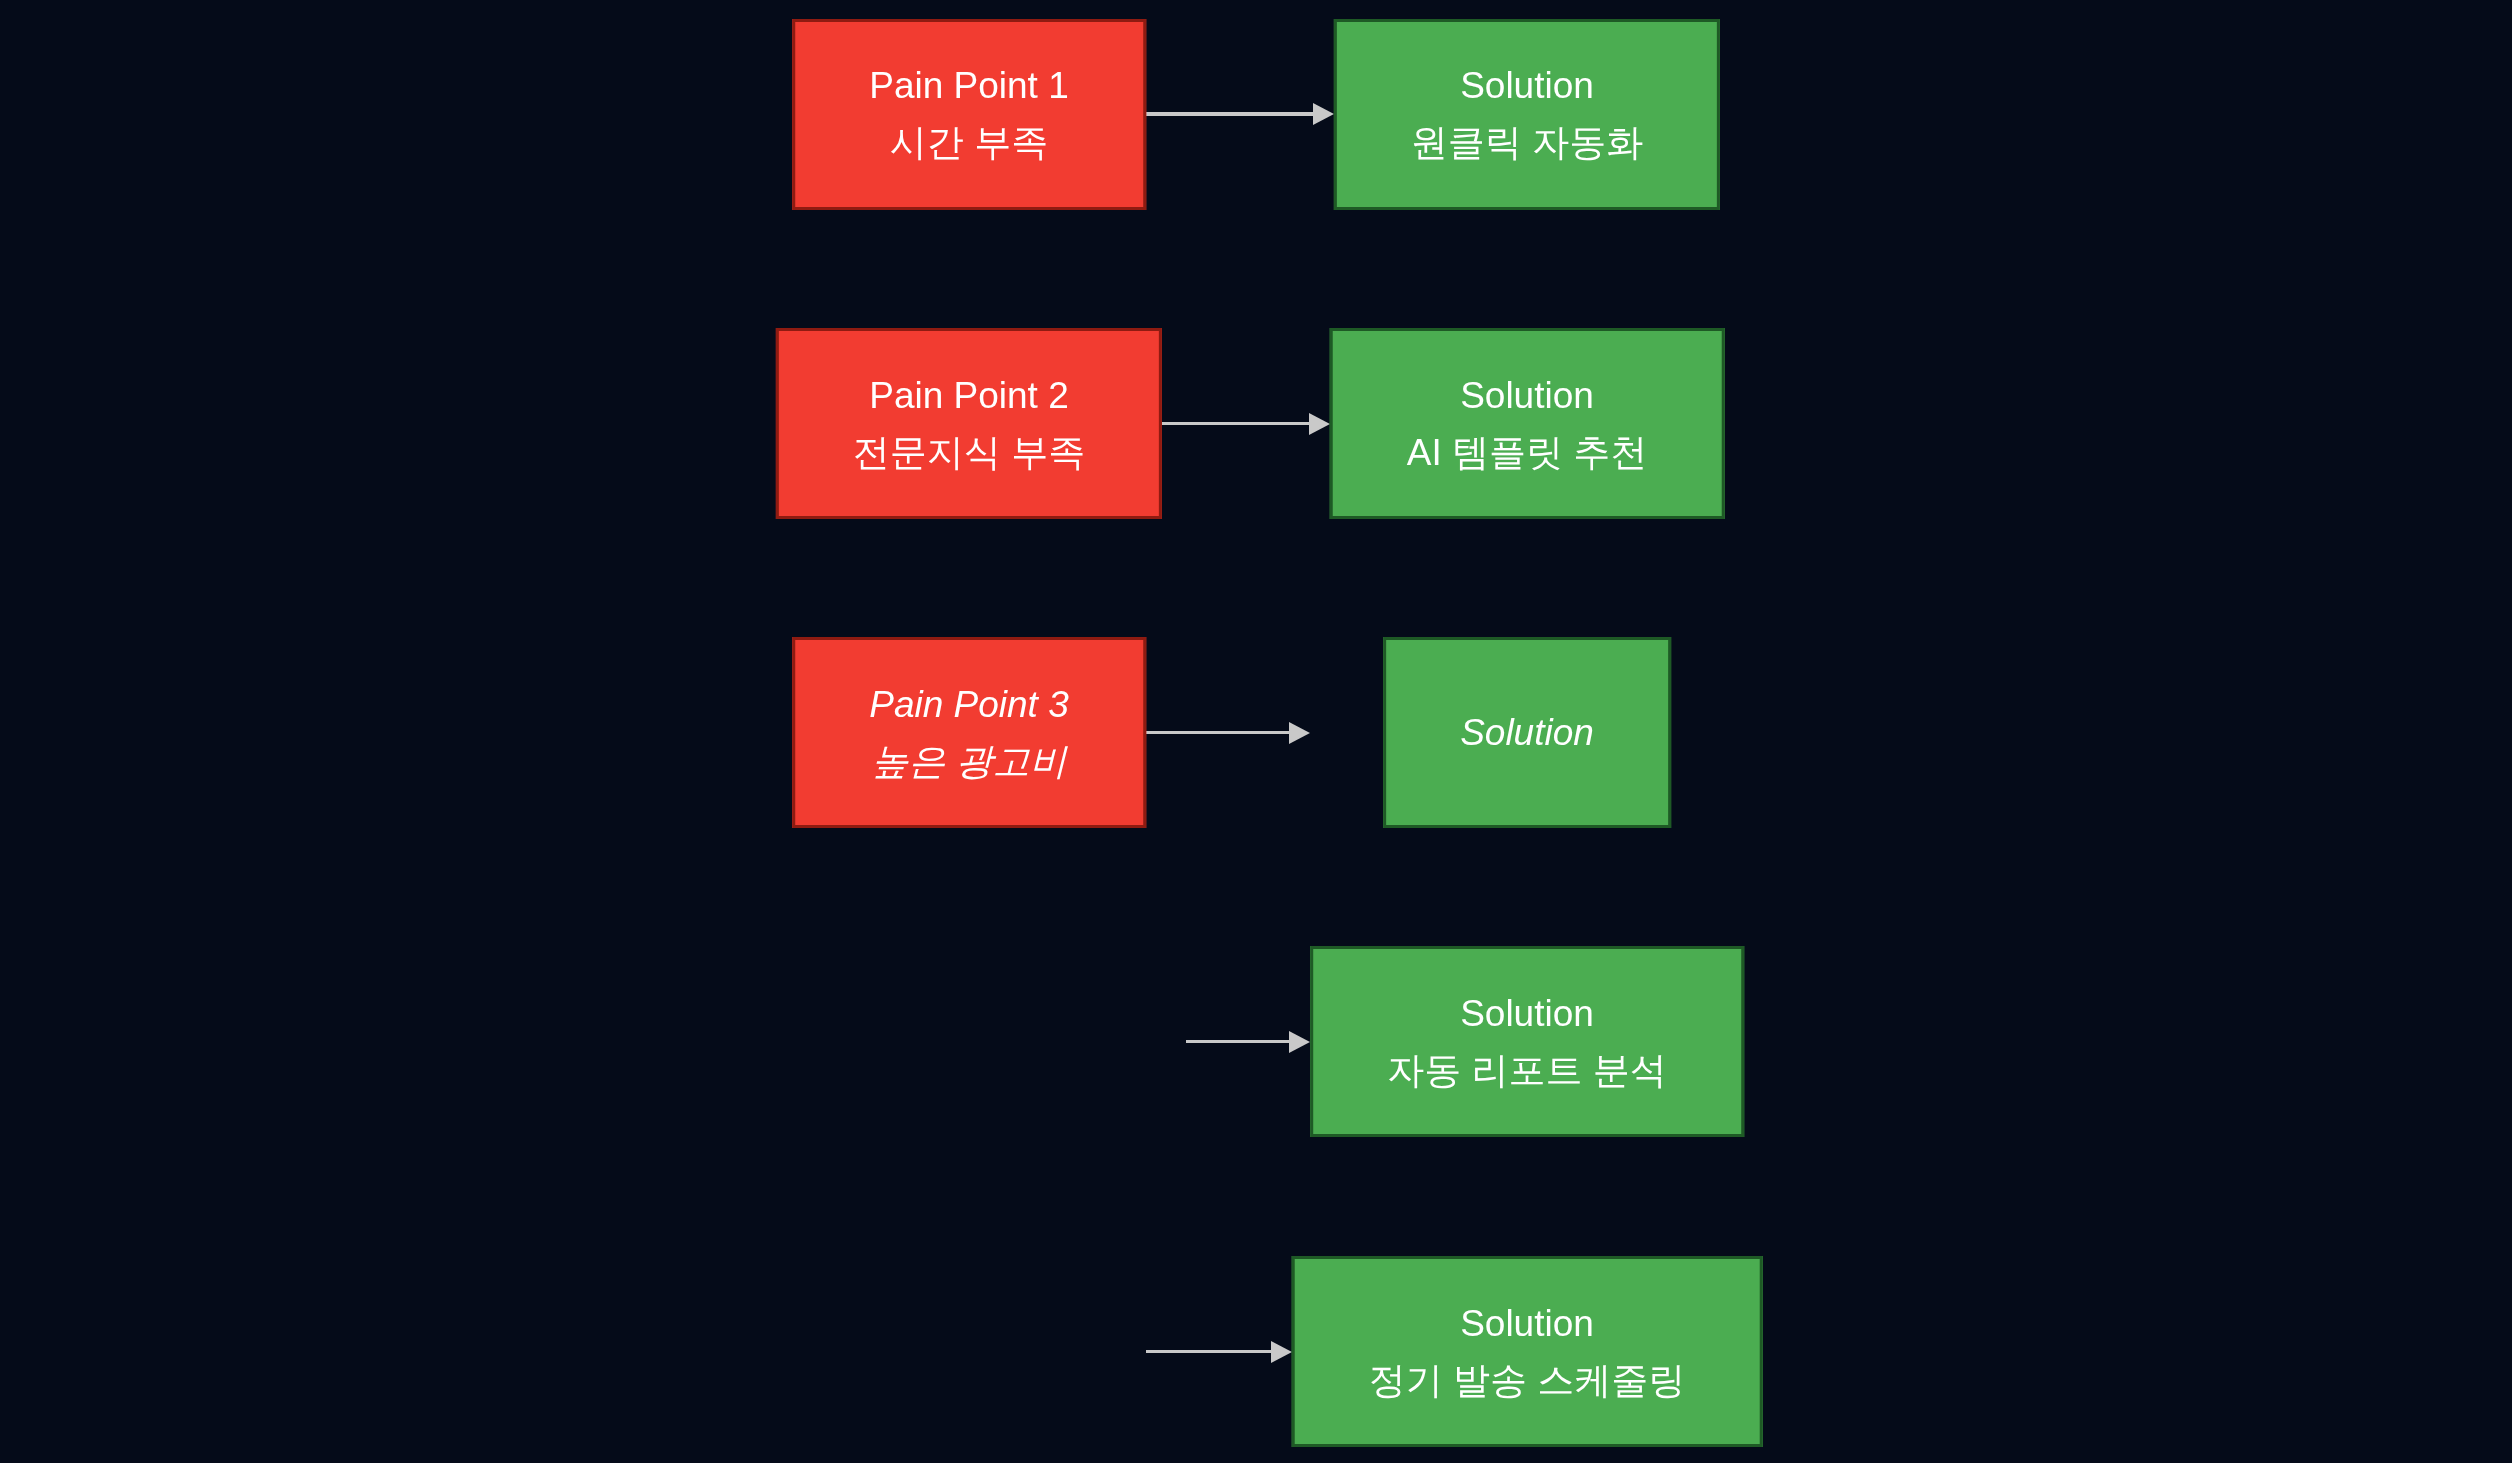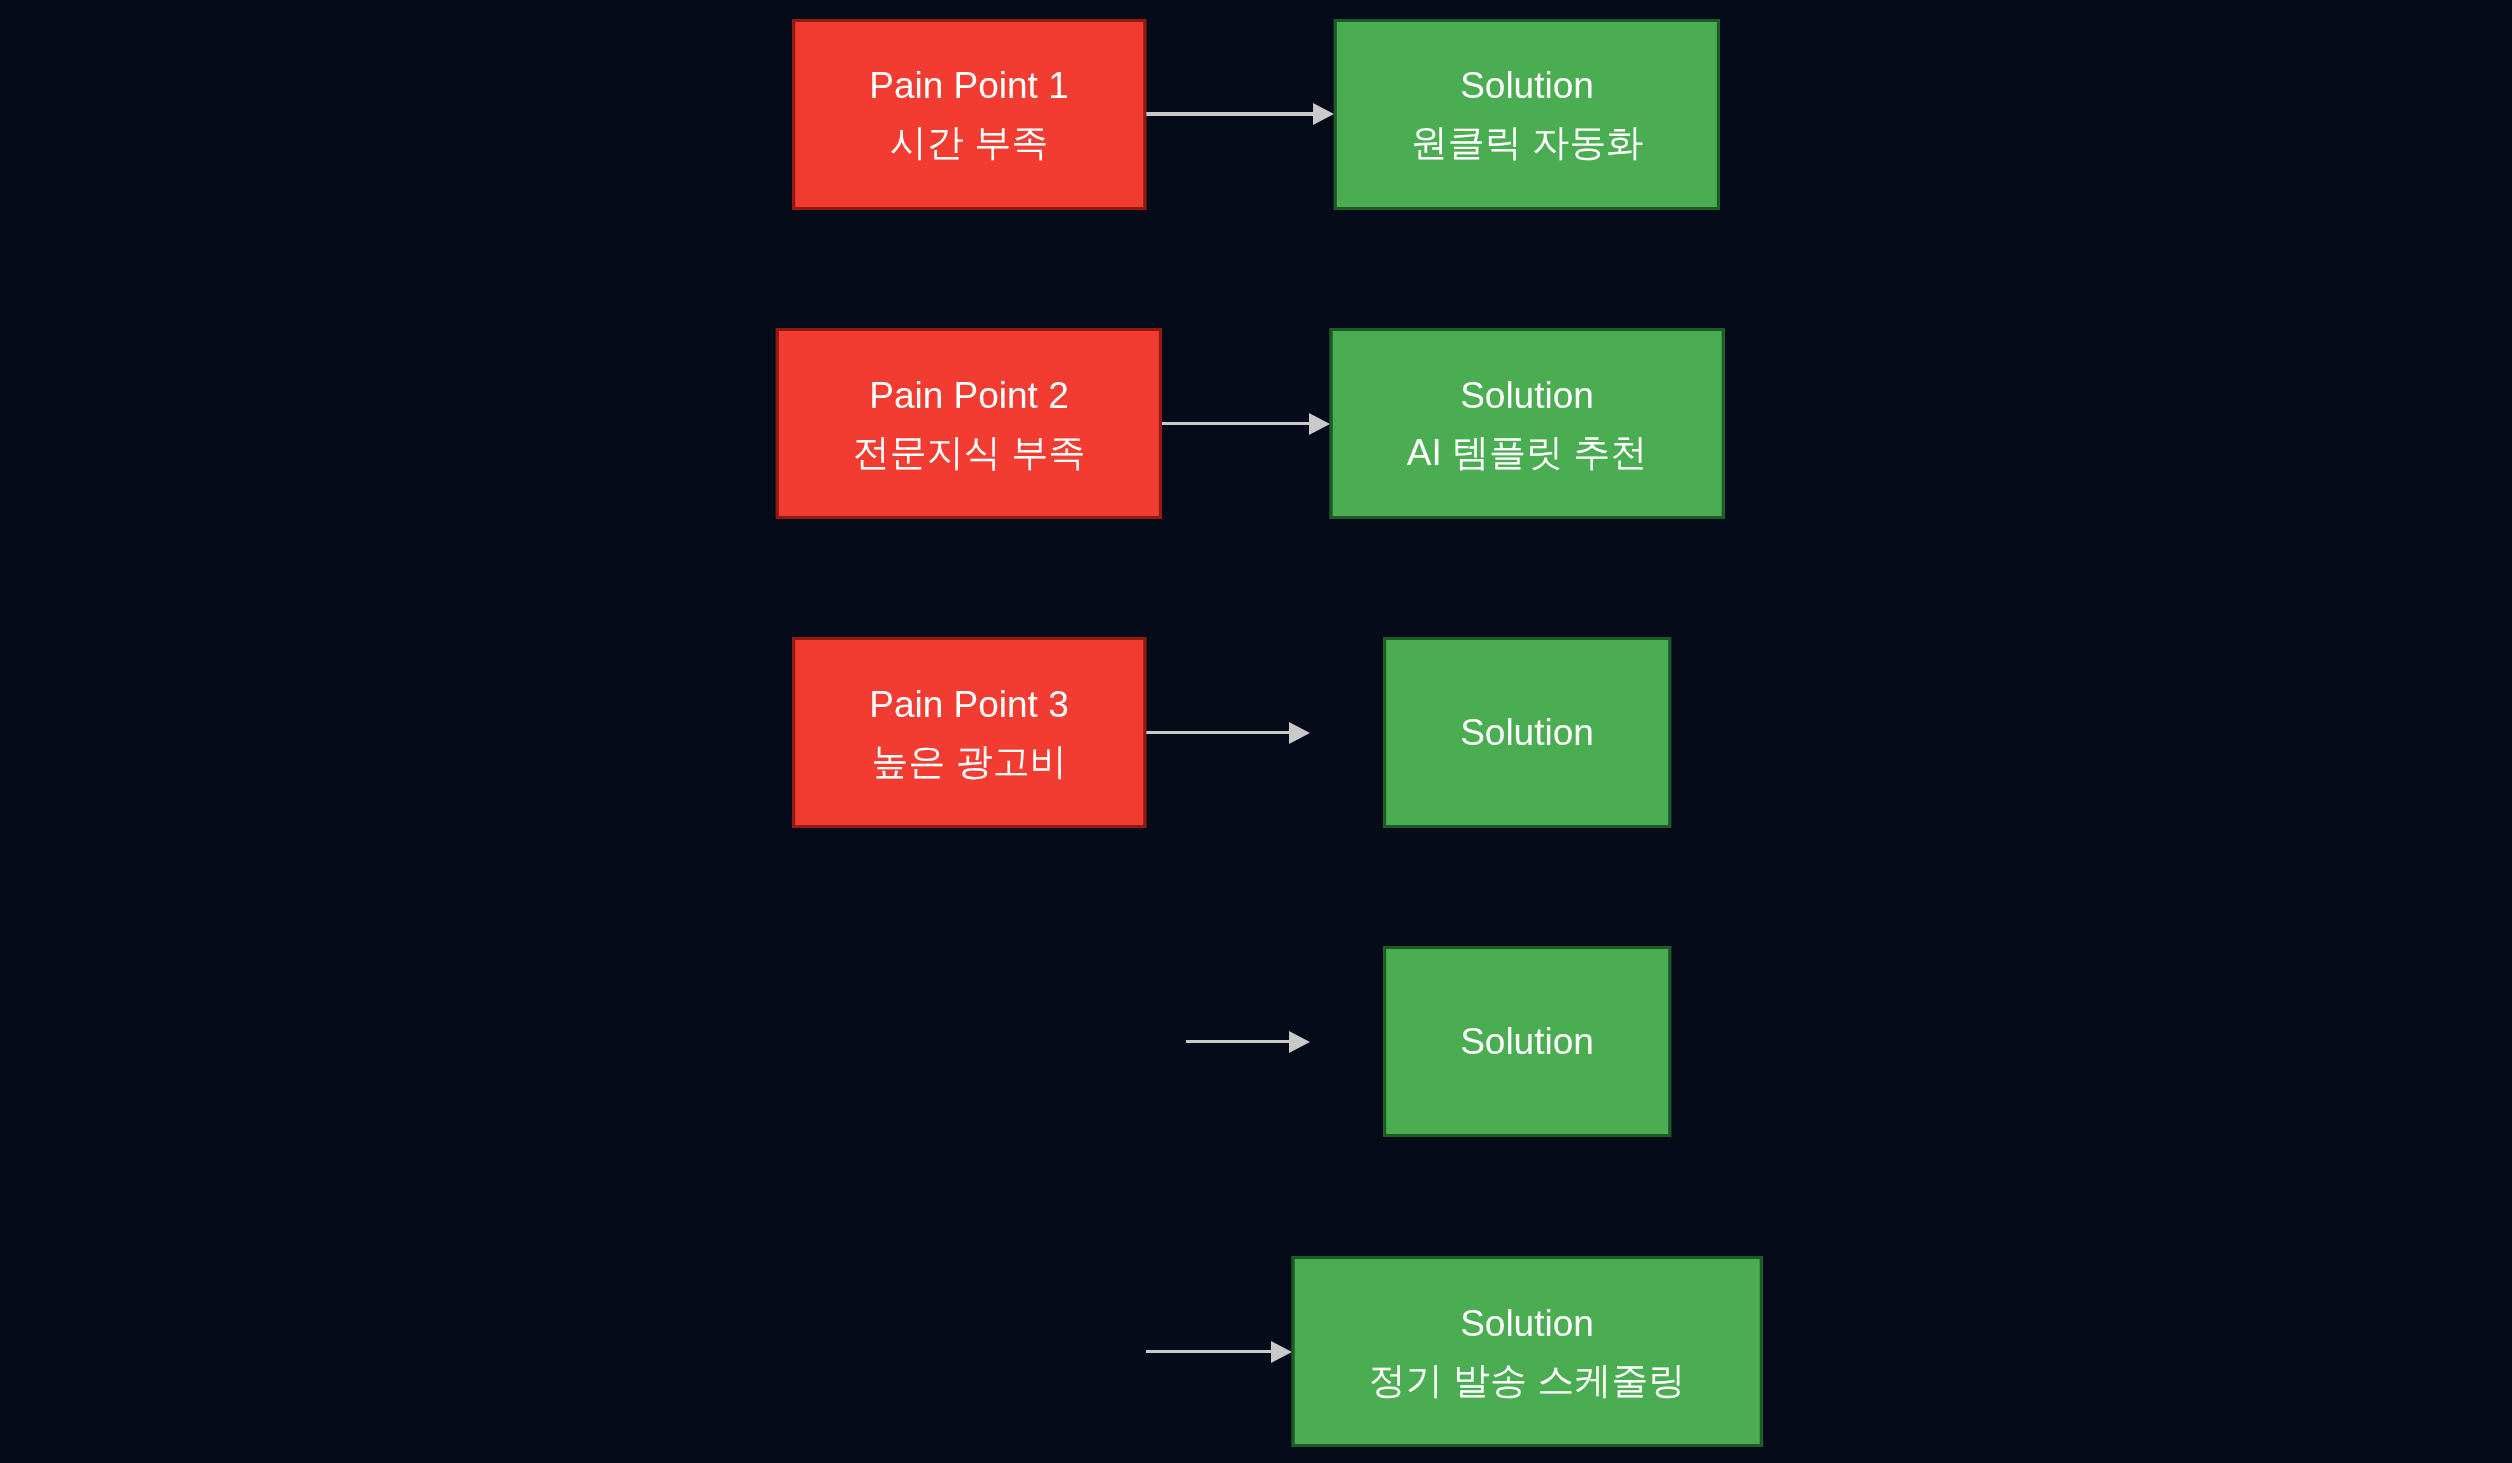--- a/index.html
+++ b/index.html
@@ -22,21 +22,21 @@
     background: var(--bg, #050b19);
   }
   .row {
     position: absolute;
     left: 0;
     width: 100%;
     height: 191px;
   }
   .row:nth-of-type(1) { top: 18.5px; }
   .row:nth-of-type(2) { top: 328px; }
-  .row:nth-of-type(3) { top: 637px; }
+  .row:nth-of-type(3) { top: 637px; font-style: italic; }
   .row:nth-of-type(4) { top: 946px; }
   .row:nth-of-type(5) { top: 1256px; }
 
   .box {
     position: absolute;
     top: 0;
     height: 100%;
     box-sizing: border-box;
     display: flex;
     flex-direction: column;
@@ -139,20 +139,21 @@
     </div>
   </div>
 
   <div class="row">
     <div class="arrow" style="left: 1186px; width: 123px;">
       <span class="shaft"></span>
       <span class="head"></span>
     </div>
     <div class="box solution">
       <div class="line">Solution</div>
+      <div class="line">자동 리포트 분석</div>
     </div>
   </div>
 
   <div class="row">
     <div class="arrow" style="left: 1146px; width: 145px;">
       <span class="shaft"></span>
       <span class="head"></span>
     </div>
     <div class="box solution">
       <div class="line">Solution</div>

